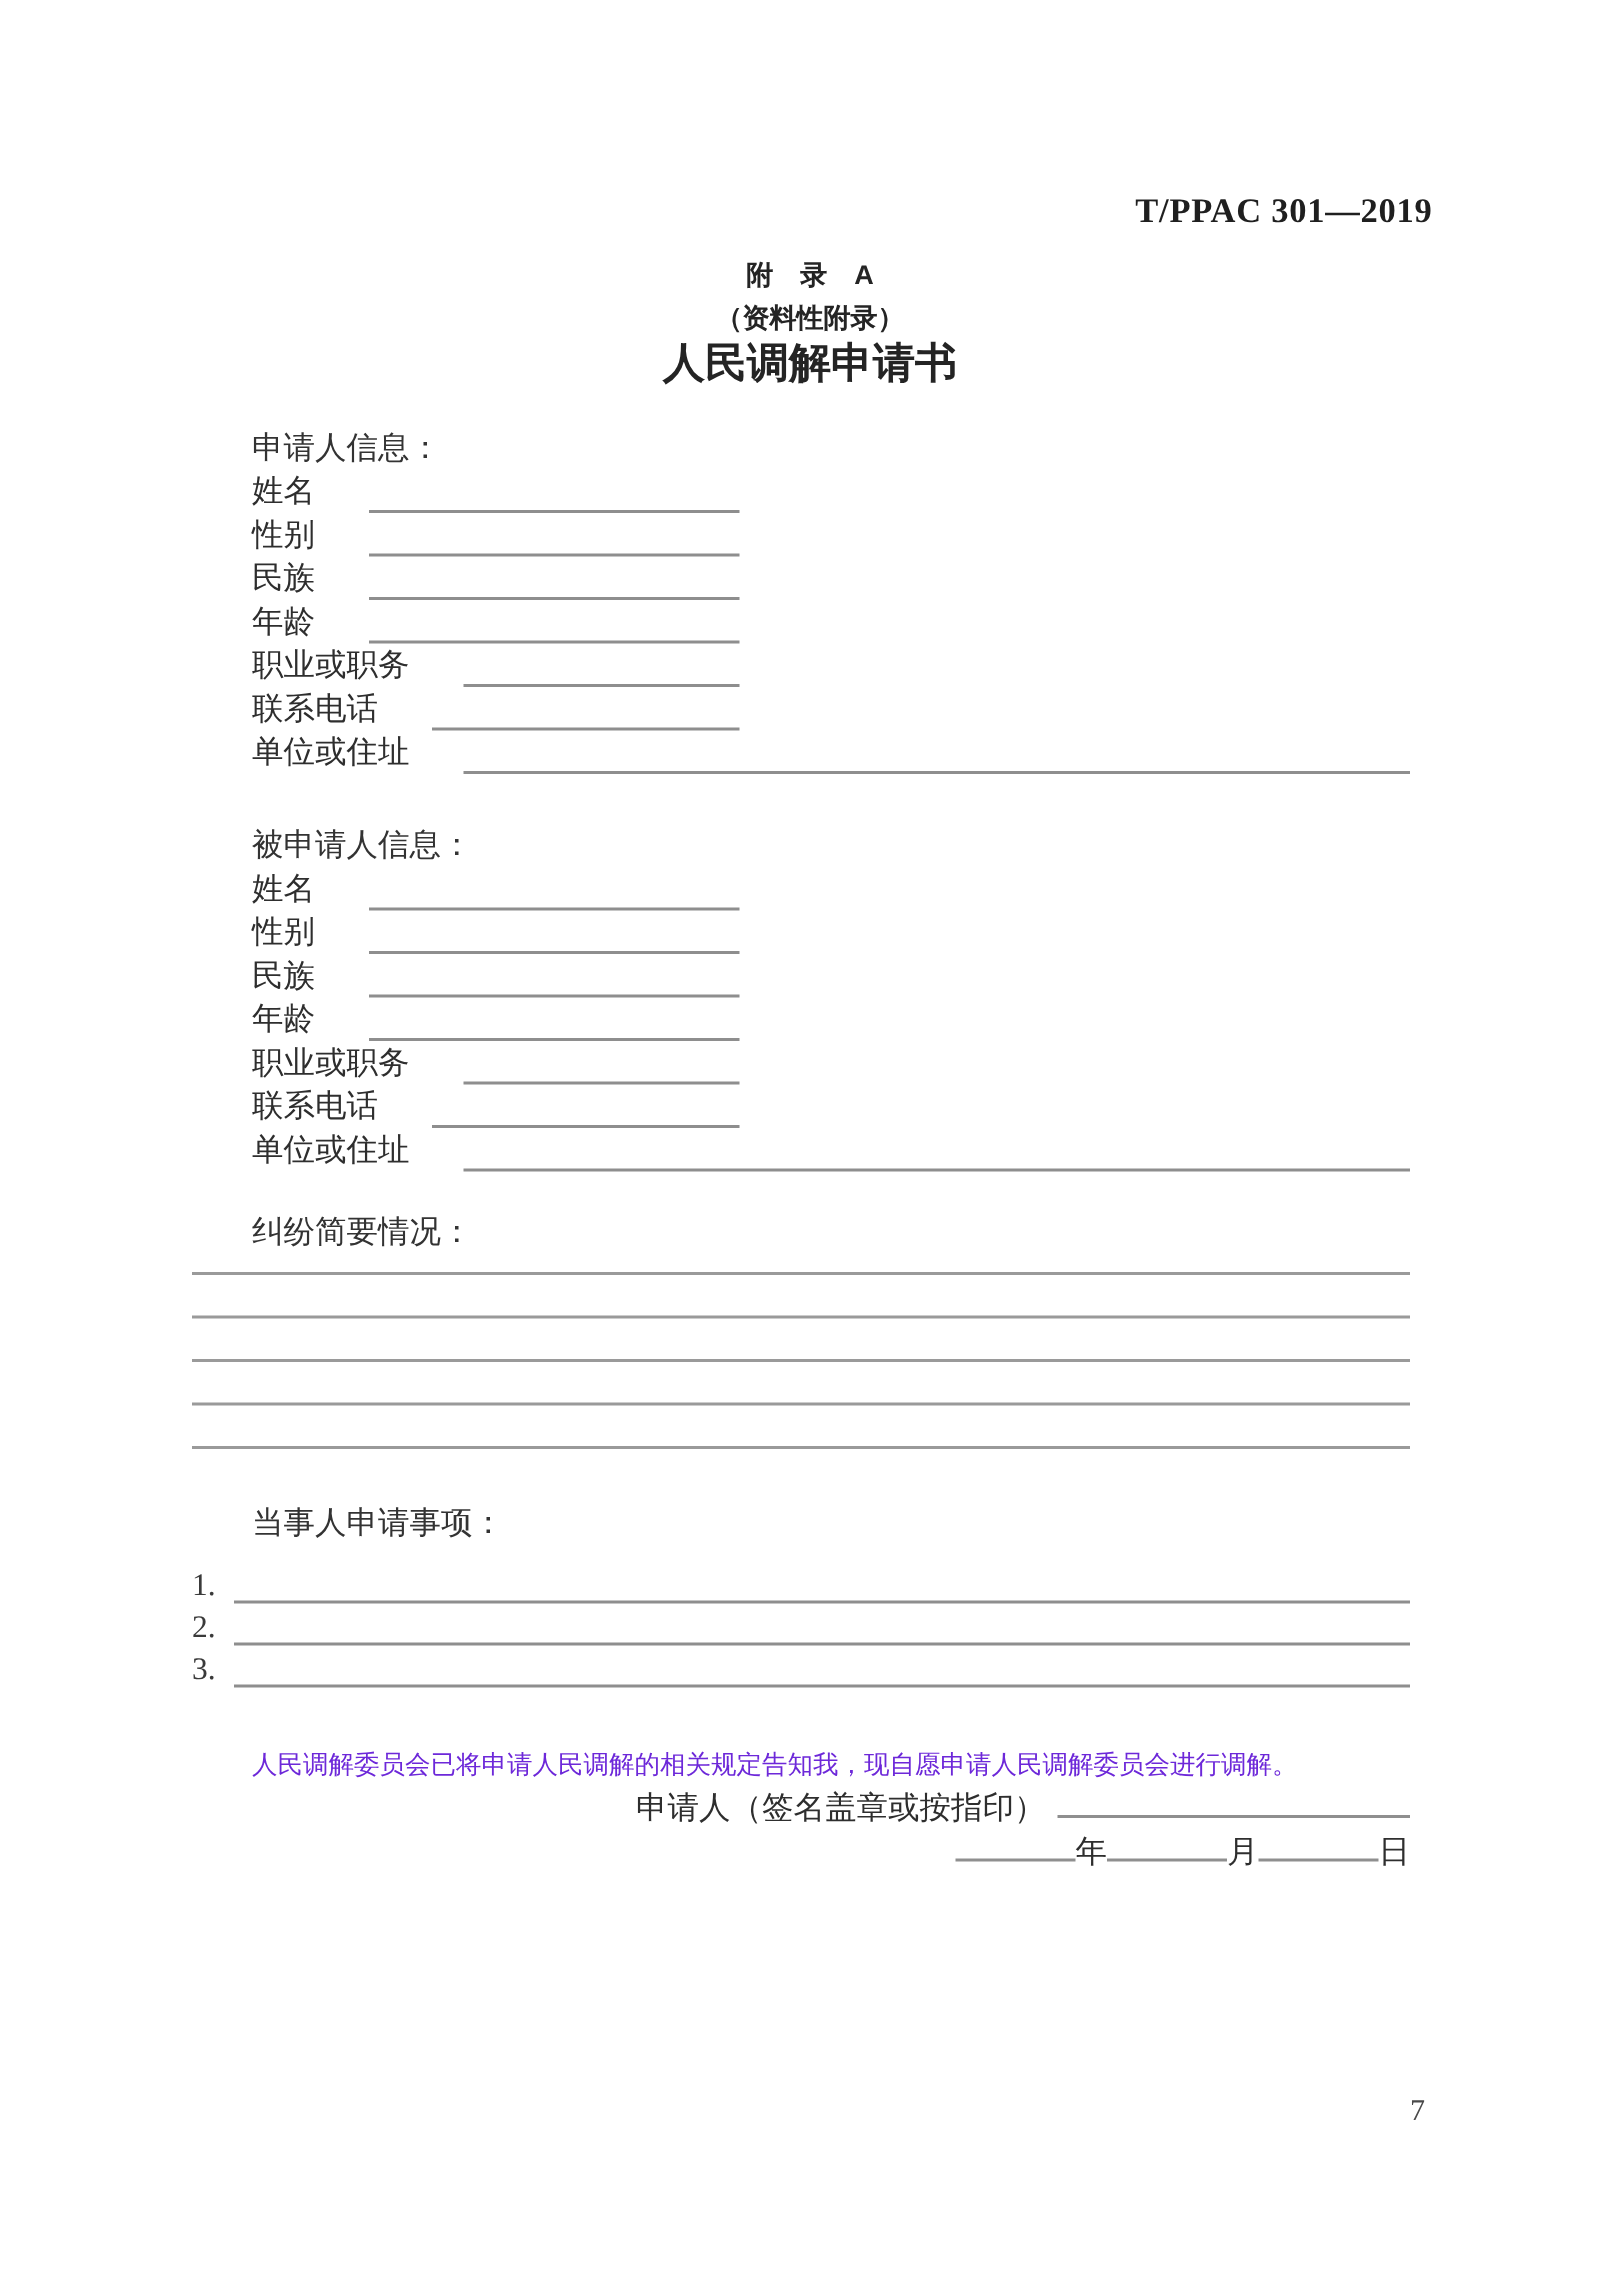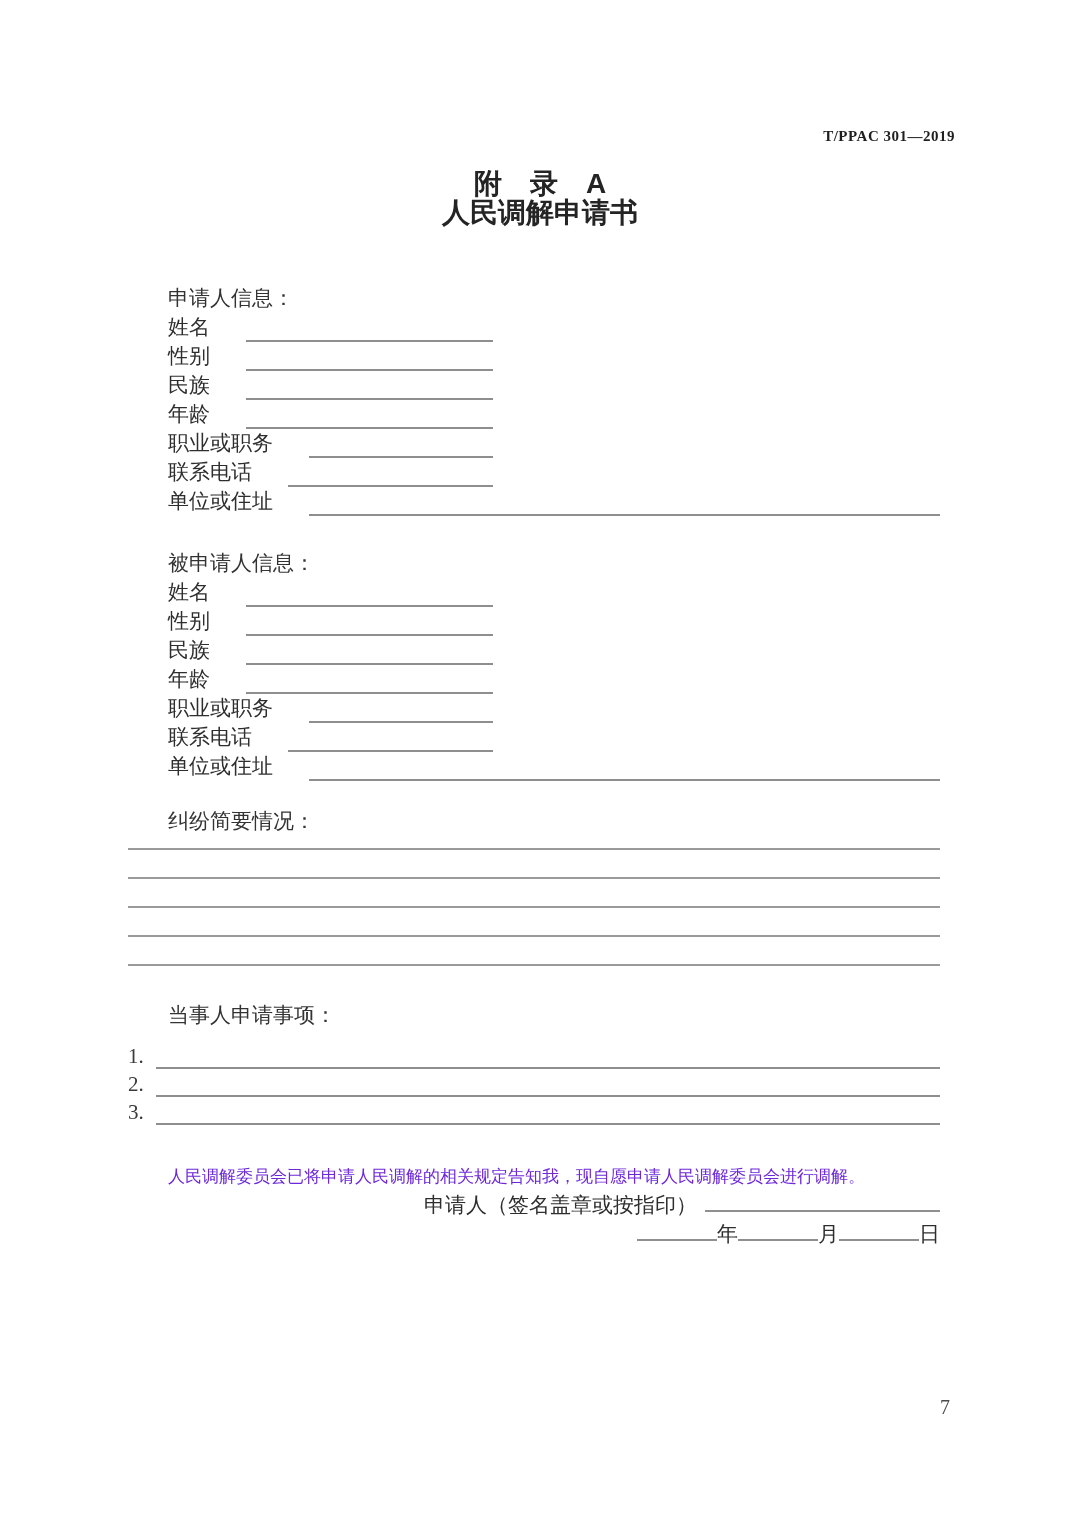--- a/index.html
+++ b/index.html
@@ -13,36 +13,36 @@
     font-family: "Liberation Serif", "DejaVu Serif", serif;
     color: #2e2e2e;
     overflow: hidden;
   }
   .doc-header {
     position: absolute;
     top: 128px;
     right: 125px;
     font-family: "Liberation Serif", "DejaVu Serif", serif;
     font-weight: bold;
-    font-size: 15px;
+    font-size: 23px;
     letter-spacing: 0.5px;
     color: #1f1f1f;
     margin-left: 28px;
   }
   .titles {
     position: absolute;
     top: 169px;
     left: 0;
     width: 100%;
     text-align: center;
     font-family: "Liberation Sans", "DejaVu Sans", sans-serif;
     font-weight: bold;
     color: #242424;
   }
-  .title-line { line-height: 29px; font-size: 28px; }
+  .title-line { line-height: 29px; font-size: 18px; }
   .title-line.main { font-size: 28px; }
 
   .form {
     position: absolute;
     left: 128px;
     top: 284px;
     width: 812px;
     font-size: 21px;
   }
   .section-heading {
@@ -128,20 +128,21 @@
 </style>
 </head>
 <body>
 
 <div class="page">
 
   <div class="doc-header">T/PPAC 301—2019</div>
 
   <div class="titles">
     <div class="title-line">附　录　A</div>
+    <div class="title-line">（资料性附录）</div>
     <div class="title-line main">人民调解申请书</div>
   </div>
 
   <div class="form">
 
     <div class="info-section">
       <div class="section-heading">申请人信息：</div>
       <div class="field-row">
         <span class="field-label">姓名</span>
         <span class="field-line"></span>

